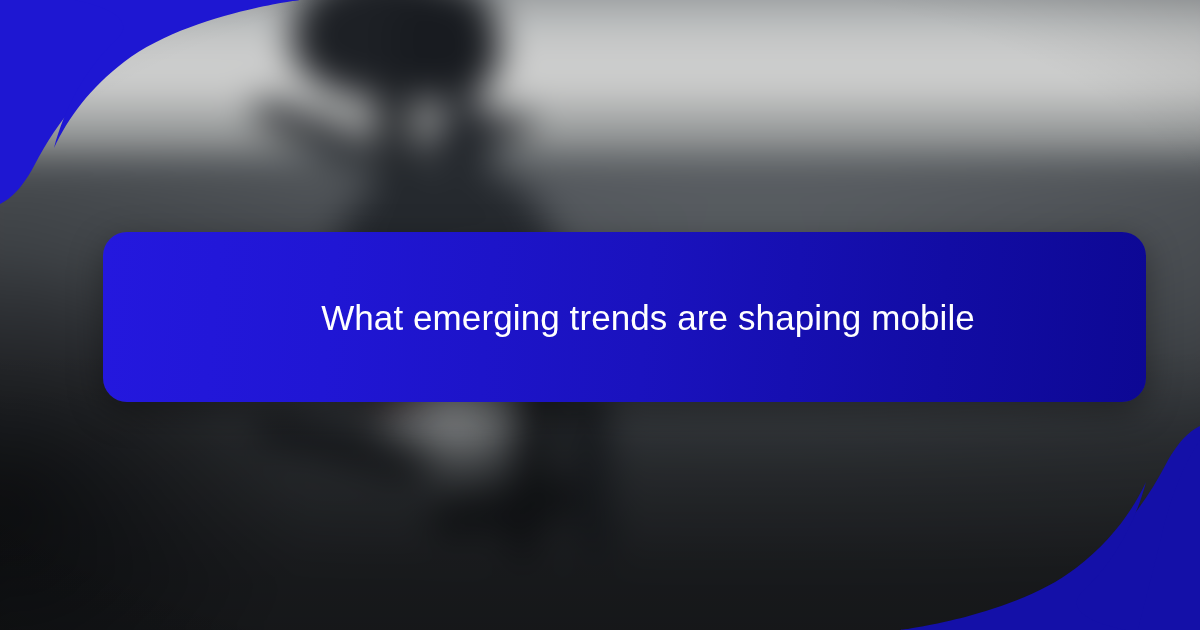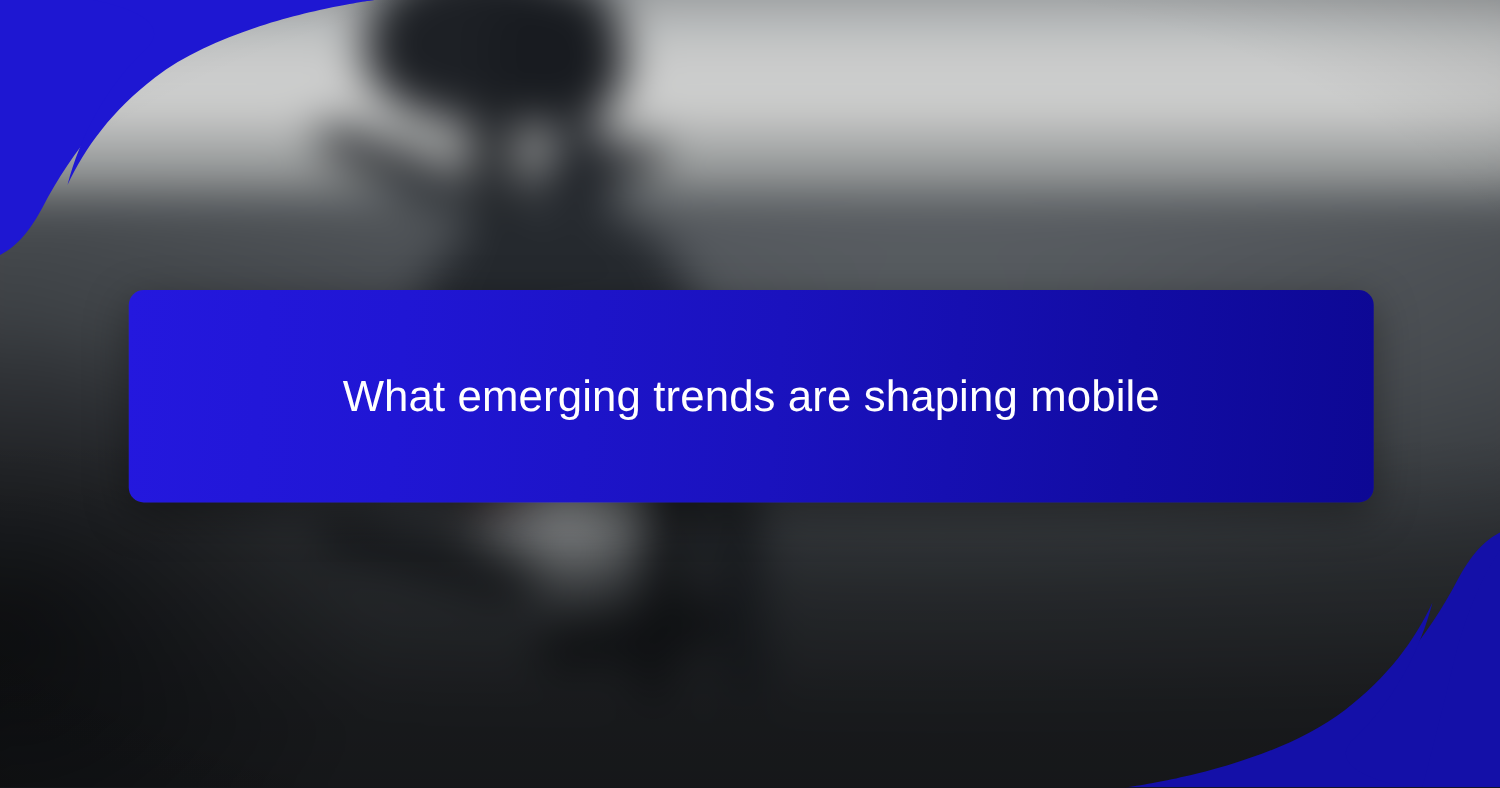--- a/index.html
+++ b/index.html
@@ -180,26 +180,27 @@
   }
   .deco svg { display: block; }
 
   
   .card {
     position: absolute;
     left: 103px;
     top: 232px;
     width: 996px;
     height: 170px;
-    border-radius: 12px;
+    border-radius: 24px;
     background: linear-gradient(95deg, #2418DE 0%, #2016D4 22%, #1A12BE 52%, #120CA4 80%, #0D0894 100%);
     box-shadow: 0 10px 34px rgba(0,0,0,0.38);
     display: flex;
     align-items: center;
     justify-content: center;
+    padding-left: 47px;
   }
   .card-text {
     width: 760px;
     text-align: center;
     color: #ffffff;
     font-size: 35px;
     line-height: 57px;
     font-weight: 400;
     letter-spacing: 0.1px;
     text-rendering: optimizeLegibility;

